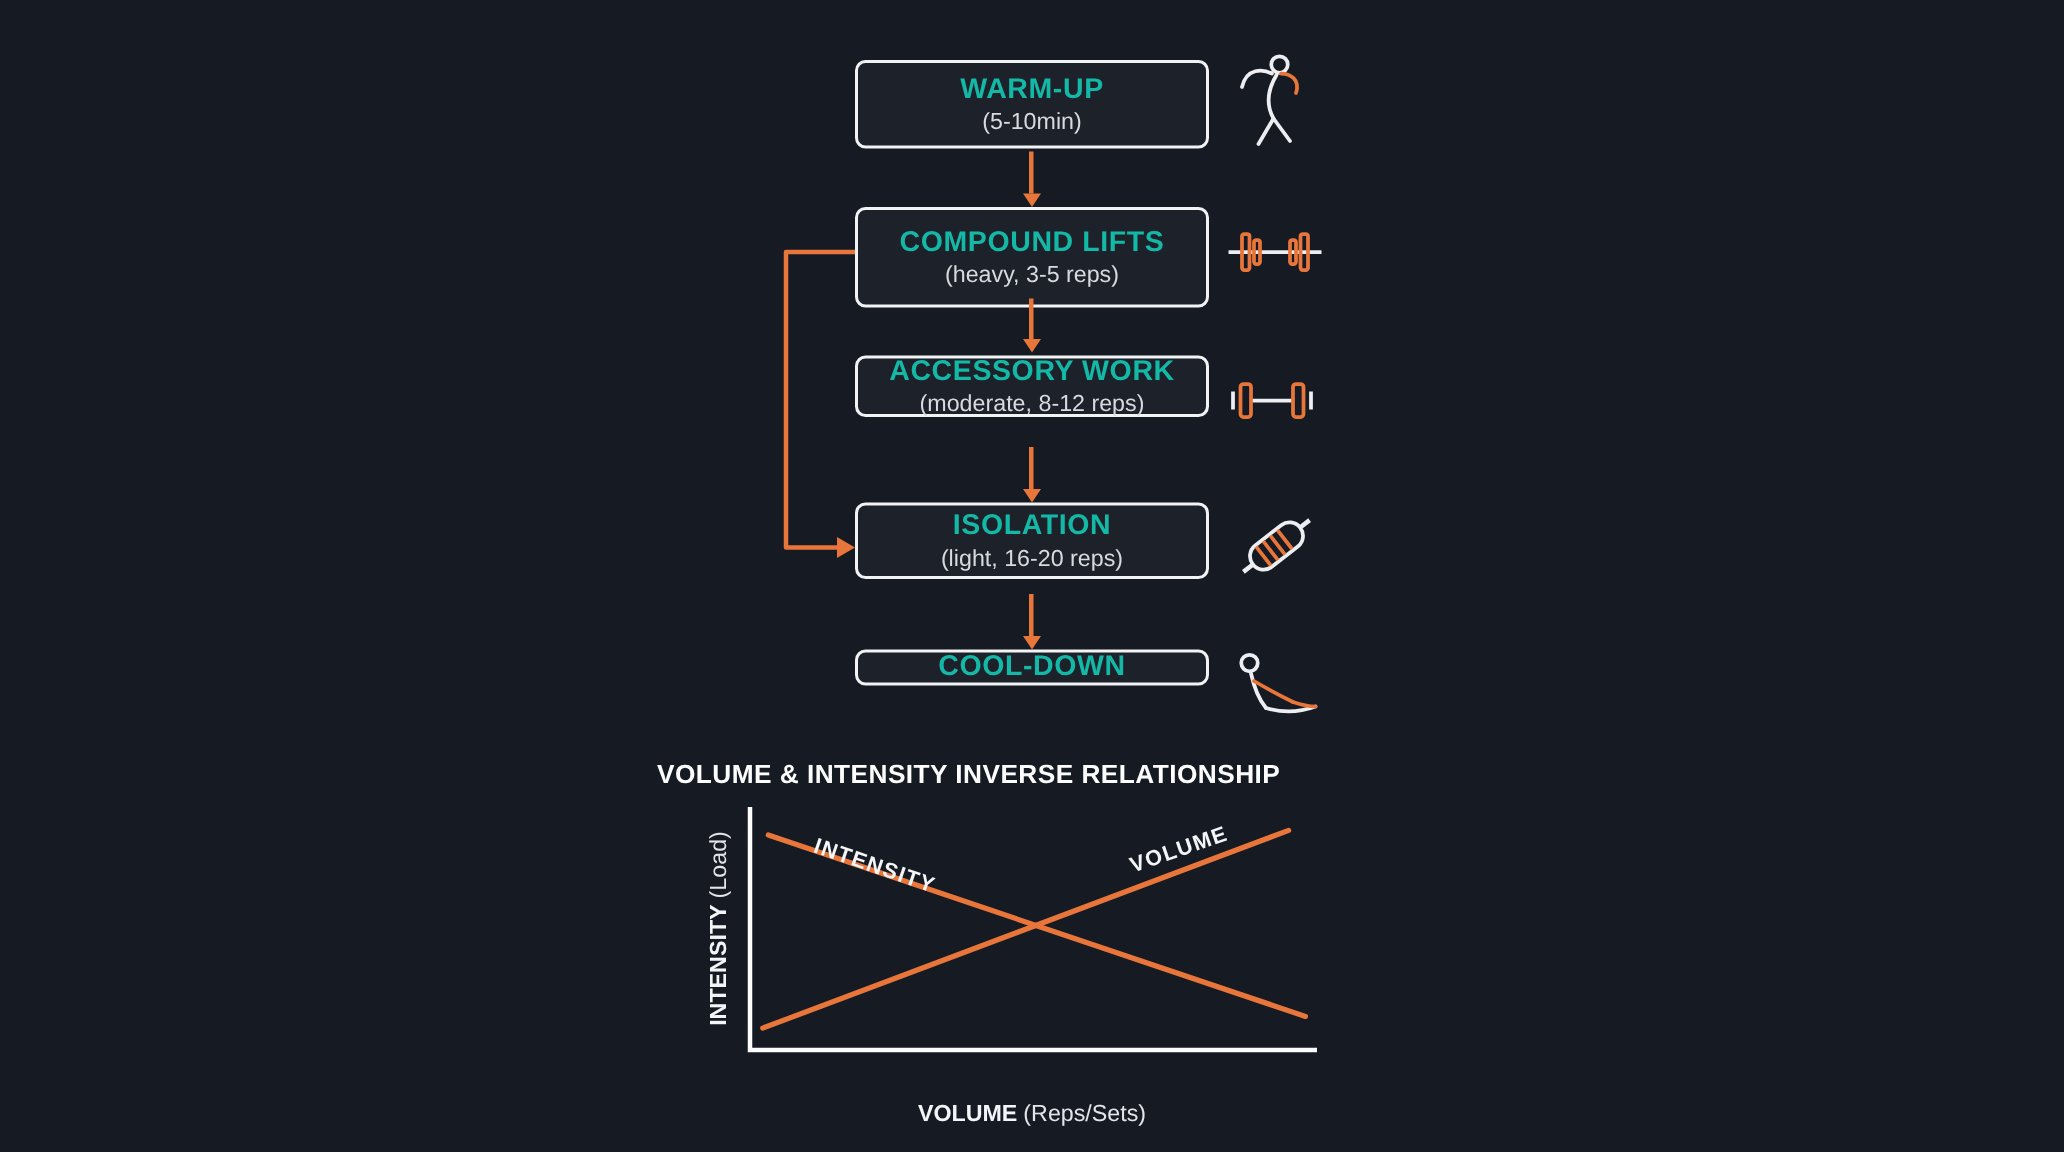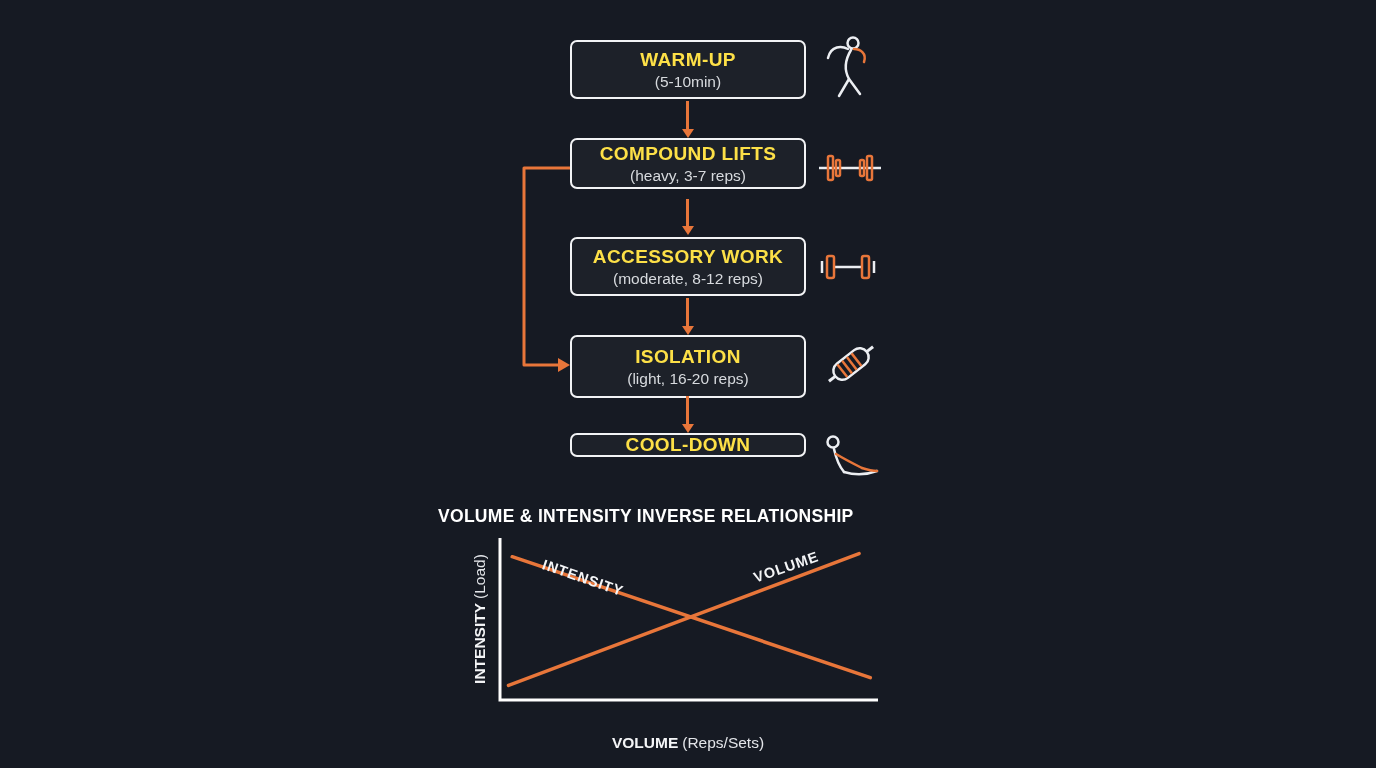--- a/index.html
+++ b/index.html
@@ -12,21 +12,21 @@
     overflow:hidden;
   }
 
   
   .flow-box {
     position:absolute; left:570px; width:236px;
     border:2px solid #f2f3f5; border-radius:7px;
     background:rgba(255,255,255,0.03);
     display:flex; flex-direction:column; align-items:center; justify-content:center;
   }
-  .flow-title { font-weight:bold; font-size:19px; letter-spacing:0.4px; color:#fde047; line-height:1.15; }
+  .flow-title { font-weight:bold; font-size:19px; letter-spacing:0.4px; color:#14b8a6; line-height:1.15; }
   .flow-sub   { font-size:15.5px; color:#d7dade; margin-top:3px; line-height:1.1;text-align:center; }
   .flow-sub:empty { display:none; }
 
   .arrow-down {
     position:absolute; left:686px; width:3px; background:#e8763a;
   }
   .arrow-down::after {
     content:""; position:absolute; left:-4.5px; bottom:-9px;
     border-left:6px solid transparent; border-right:6px solid transparent;
     border-top:9px solid #e8763a;
@@ -61,31 +61,31 @@
   .x-axis-label { left:538px; top:734px; width:300px; text-align:center; }
 </style>
 </head>
 <body>
 
 <div class="flow-box" style="top:40px;height:59px">
   <div class="flow-title">WARM-UP</div>
   <div class="flow-sub">(5-10min)</div>
 </div>
 
-<div class="flow-box" style="top:138px;height:51px">
+<div class="flow-box" style="top:138px;height:67px">
   <div class="flow-title">COMPOUND LIFTS</div>
-  <div class="flow-sub">(heavy, 3-7 reps)</div>
+  <div class="flow-sub">(heavy, 3-5 reps)</div>
 </div>
 
-<div class="flow-box" style="top:237px;height:59px">
+<div class="flow-box" style="top:237px;height:41px">
   <div class="flow-title">ACCESSORY WORK</div>
   <div class="flow-sub">(moderate, 8-12 reps)</div>
 </div>
 
-<div class="flow-box" style="top:335px;height:63px">
+<div class="flow-box" style="top:335px;height:51px">
   <div class="flow-title">ISOLATION</div>
   <div class="flow-sub">(light, 16-20 reps)</div>
 </div>
 
 <div class="flow-box" style="top:433px;height:24px">
   <div class="flow-title">COOL-DOWN</div>
 
 </div>
 
 <div class="arrow-down" style="top:101px;height:28px"></div>

